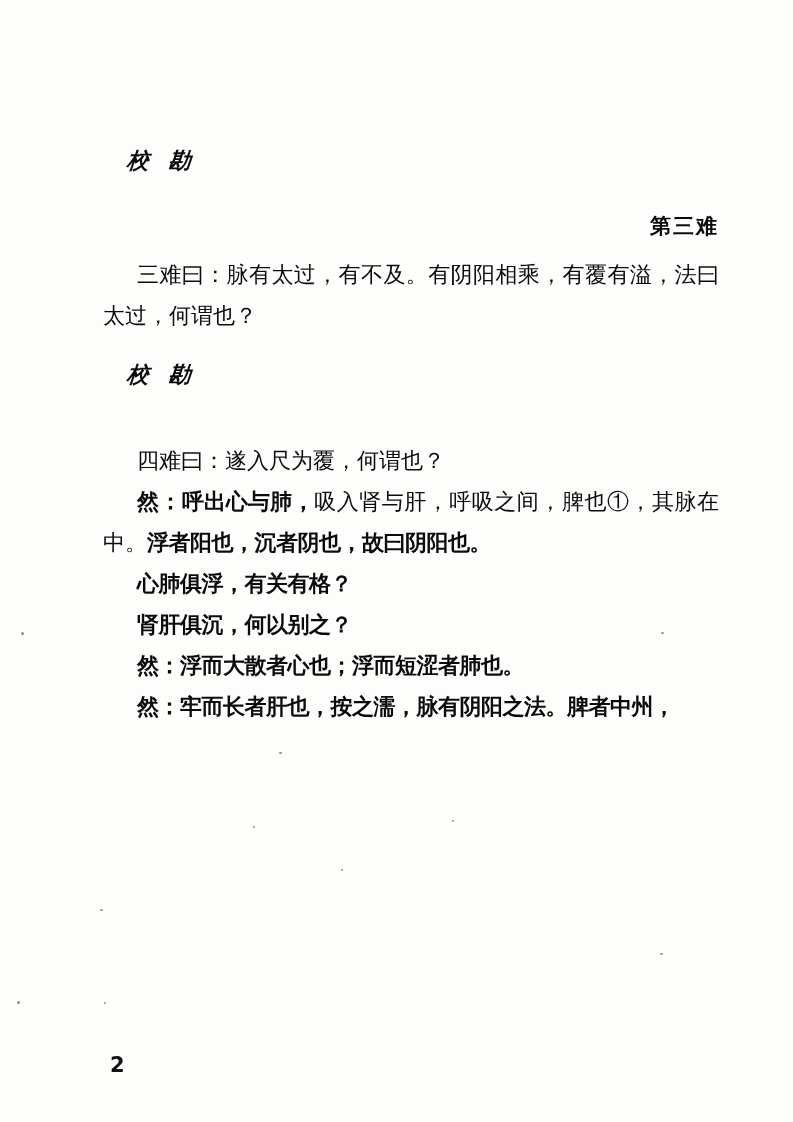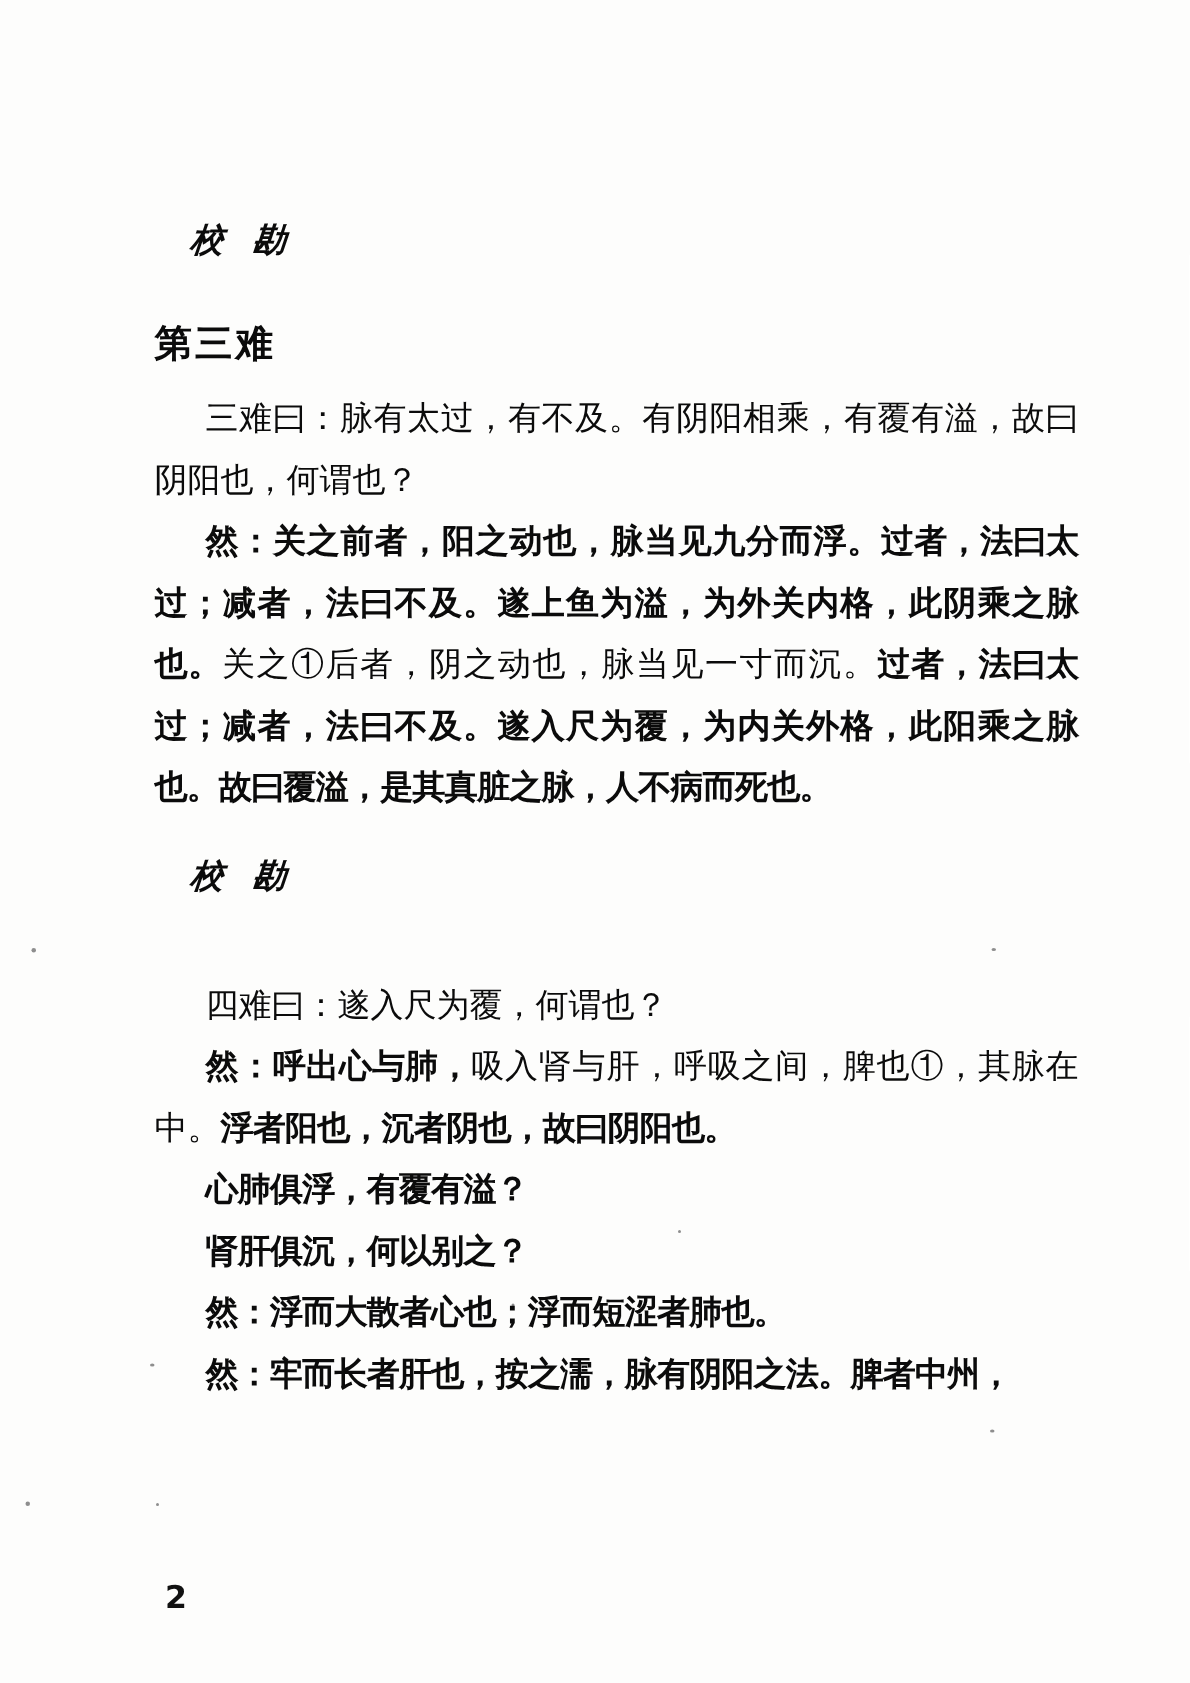--- a/index.html
+++ b/index.html
@@ -55,23 +55,23 @@
     line-height: 40px;
     text-align: justify;
     text-align-last: left;
     letter-spacing: 0.2px;
     font-weight: 500;
   }
   .note .lead { margin-left: 30px; }
 
   
   .section-title {
-    text-align: left;
+    text-align: right;
     font-family: Liberation Mono, monospace;
-    font-size: 25px;
+    font-size: 21px;
     font-weight: bold;
     letter-spacing: 2px;
   }
 
   
   .body-par {
     font-size: 22px;
     line-height: 41px;
     text-align: justify;
     text-align-last: left;
@@ -129,26 +129,23 @@
     <div class="spacer-sm"></div>
 
 
     <div class="spacer-md"></div>
 
     <div class="section-title">第三难</div>
 
     <div class="spacer-sm"></div>
 
     <div class="body-par">
-      <span class="indent">三难曰：脉有太过，有不及。有阴阳相乘，有覆有溢，故曰阴阳也，何谓也？</span>
+      <span class="indent">三难曰：脉有太过，有不及。有阴阳相乘，有覆有溢，法曰太过，何谓也？</span>
     </div>
 
-    <div class="body-par">
-      <span class="indent"><span class="ran">然：关之前者，阳之动也，脉当见九分而浮。</span></span><span class="hv">过者，法曰太过；减者，法曰不及。遂上鱼为溢，为外关内格，此阴乘之脉也。</span><span>关之①后者，阴之动也，脉当见一寸而沉。</span><span class="hv">过者，法曰太过；减者，法曰不及。遂入尺为覆，为内关外格，此阳乘之脉也。故曰覆溢，是其真脏之脉，人不病而死也。</span>
-    </div>
 
     <div class="spacer-md"></div>
 
     <div class="jiaokan">校 勘</div>
 
     <div class="spacer-sm"></div>
 
 
     <div class="spacer-md"></div>
 
@@ -157,21 +154,21 @@
 
     <div class="body-par">
       <span class="indent">四难曰：遂入尺为覆，何谓也？</span>
     </div>
 
     <div class="body-par">
       <span class="indent ran">然：</span><span class="hv">呼出心与肺，</span><span>吸入肾与肝，呼吸之间，脾也①，其脉在中。</span><span class="hv">浮者阳也，沉者阴也，故曰阴阳也。</span>
     </div>
 
     <div class="body-par">
-      <span class="indent hv">心肺俱浮，有覆有溢？</span>
+      <span class="indent hv">心肺俱浮，有关有格？</span>
     </div>
 
     <div class="body-par">
       <span class="indent hv">肾肝俱沉，何以别之？</span>
     </div>
 
     <div class="body-par">
       <span class="indent hv">然：浮而大散者心也；浮而短涩者肺也。</span>
     </div>
 

